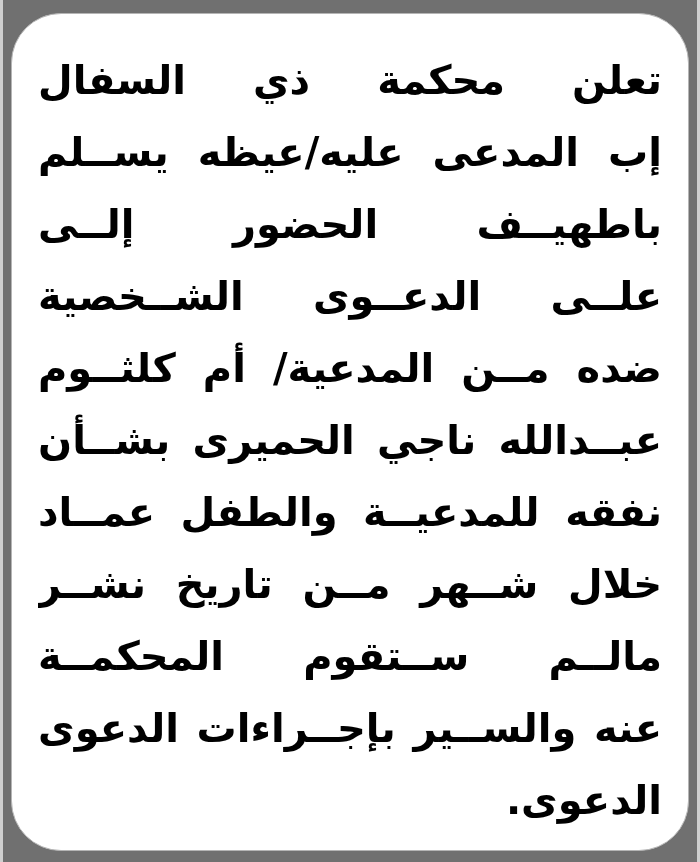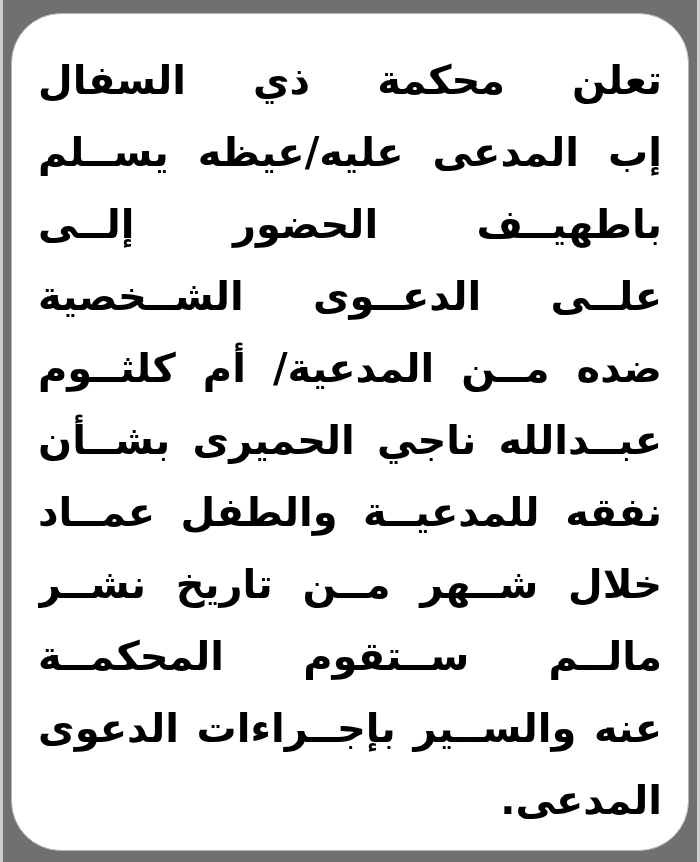--- a/index.html
+++ b/index.html
@@ -71,16 +71,16 @@
       <div class="line">تعلن محكمة ذي السفال الابتدائية م/</div>
       <div class="line">إب المدعى عليه/عيظه يســلم صالح</div>
       <div class="line">باطهيــف الحضور إلــى المحكمة للرد</div>
       <div class="line">علــى الدعــوى الشــخصية المرفوعة</div>
       <div class="line">ضده مــن المدعية/ أم كلثــوم محمد</div>
       <div class="line">عبــدالله ناجي الحميرى بشــأن دعوى</div>
       <div class="line">نفقه للمدعيــة والطفل عمــاد عيظه</div>
       <div class="line">خلال شــهر مــن تاريخ نشــر الإعلان</div>
       <div class="line">مالــم ســتقوم المحكمــة بالتنصيــب</div>
       <div class="line">عنه والســير بإجــراءات الدعوى طبقا</div>
-      <div class="line last">المدعى.</div>
+      <div class="line last">الدعوى.</div>
     </div>
   </div>
 </div>
 
 </body></html>

